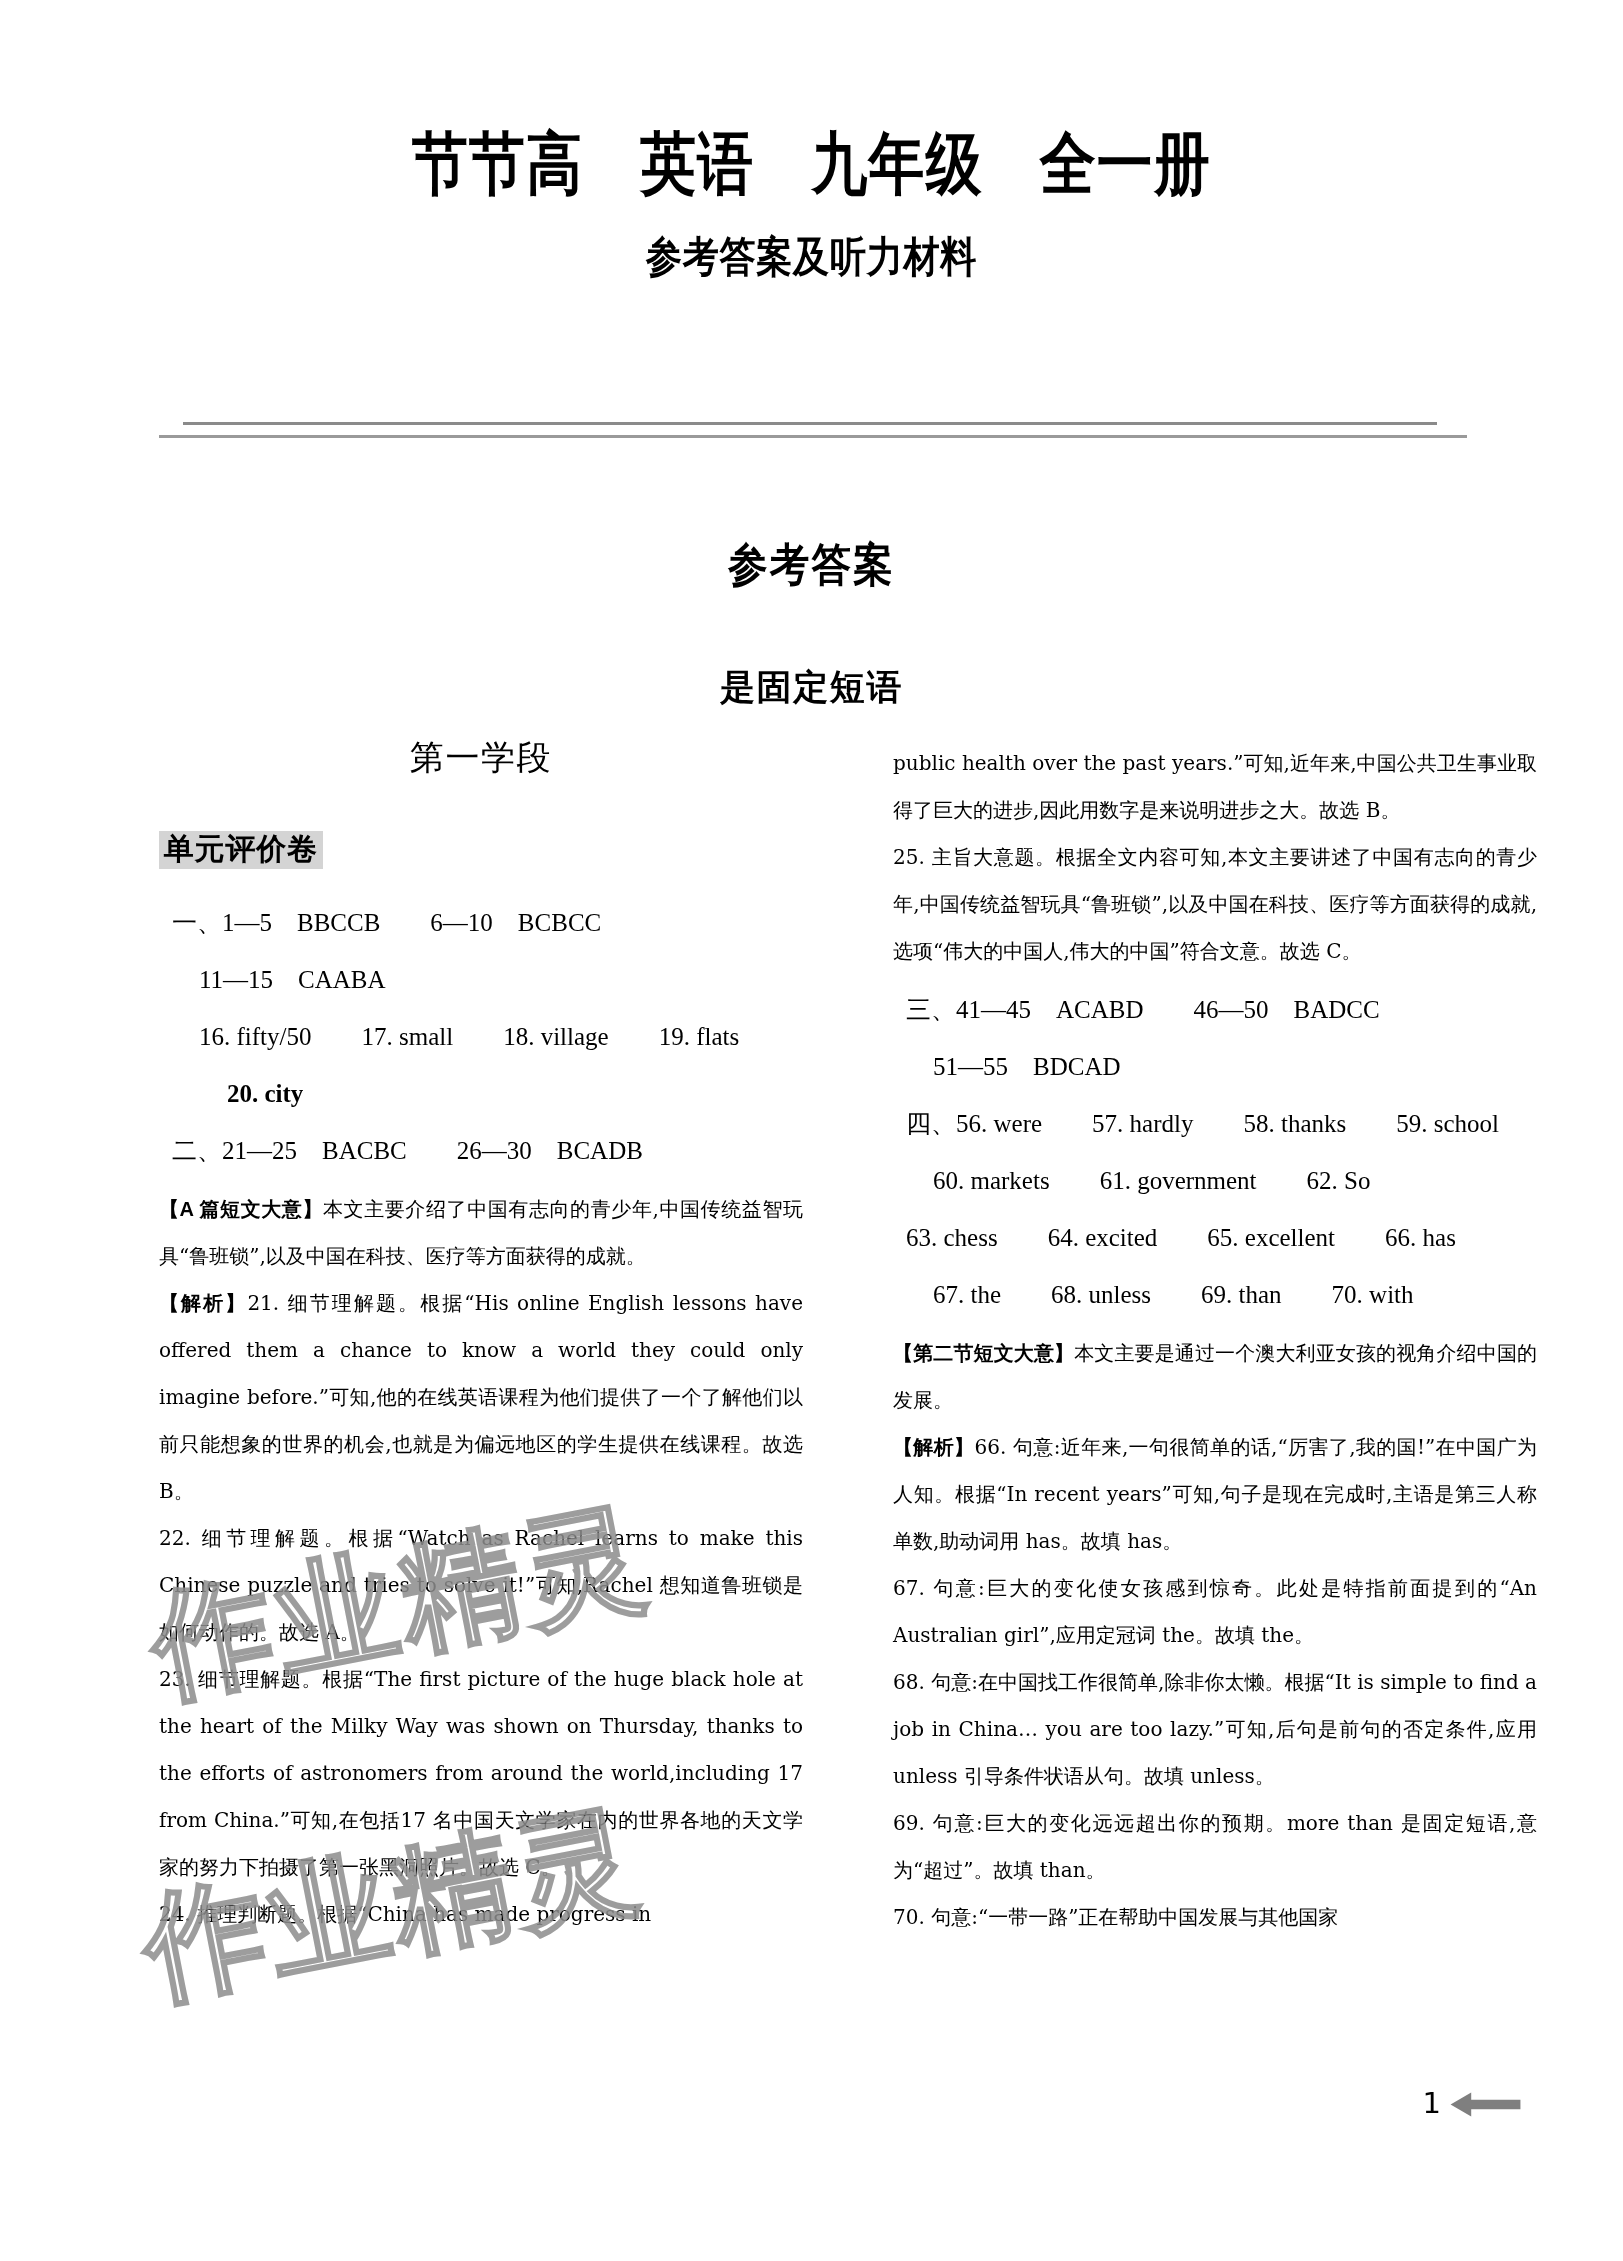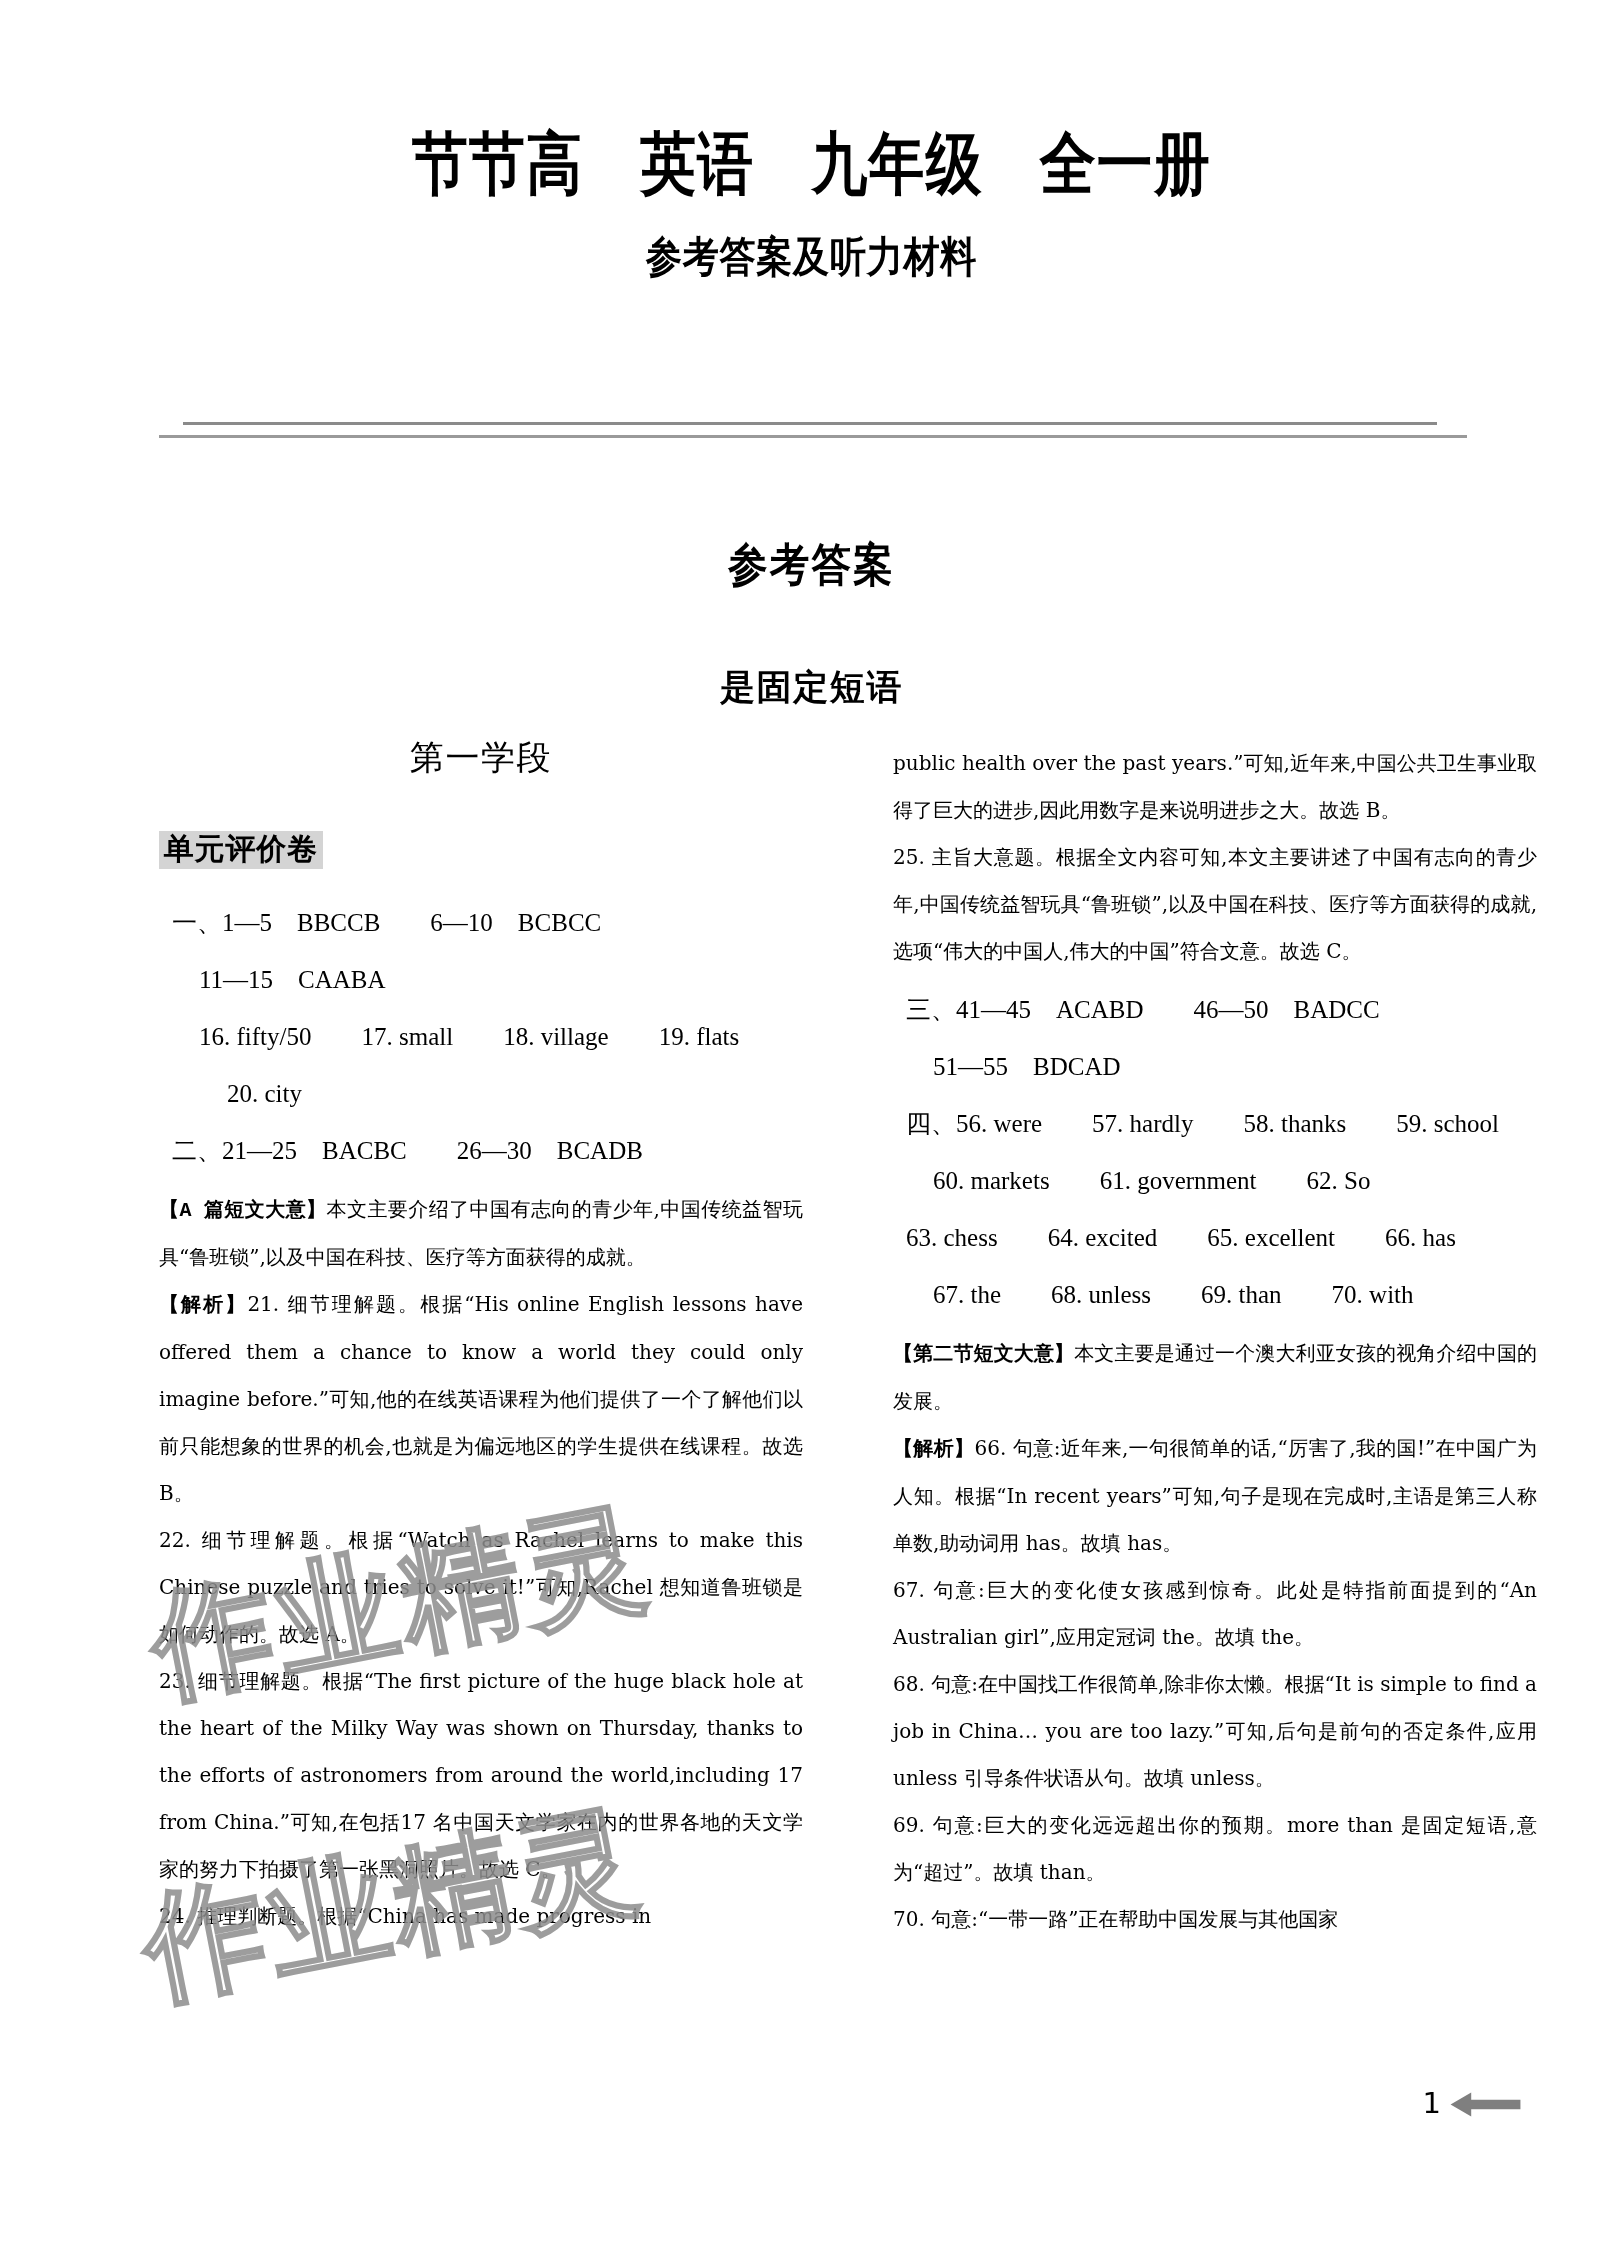--- a/index.html
+++ b/index.html
@@ -124,32 +124,32 @@
   }
 
   .line {
     white-space: pre-wrap;
     margin: 13px;
     font-size: 25px;
     line-height: 44px;
     text-align: justify;
   }
   .line.pad-l1 { padding-left: 27px; }
-  .line.pad-l2 { padding-left: 55px; }
+  .line.pad-l2 { padding-left: 55px; font-weight: bold; }
 
   .para {
     margin: 0;
     font-size: 20px;
     line-height: 47px;
     text-align: justify;
     text-justify: inter-character;
     font-family: "DejaVu Serif", "Liberation Serif", serif;
   }
   .bk {
-    font-family: Liberation Mono, monospace;
+    font-family: Liberation Sans, sans-serif;
     font-weight: bold;
   }
 
   
   .page-num {
     position: absolute;
     right: 167px;
     top: 2086px;
     font-family: "DejaVu Sans", "Liberation Sans", sans-serif;
     font-size: 29px;

